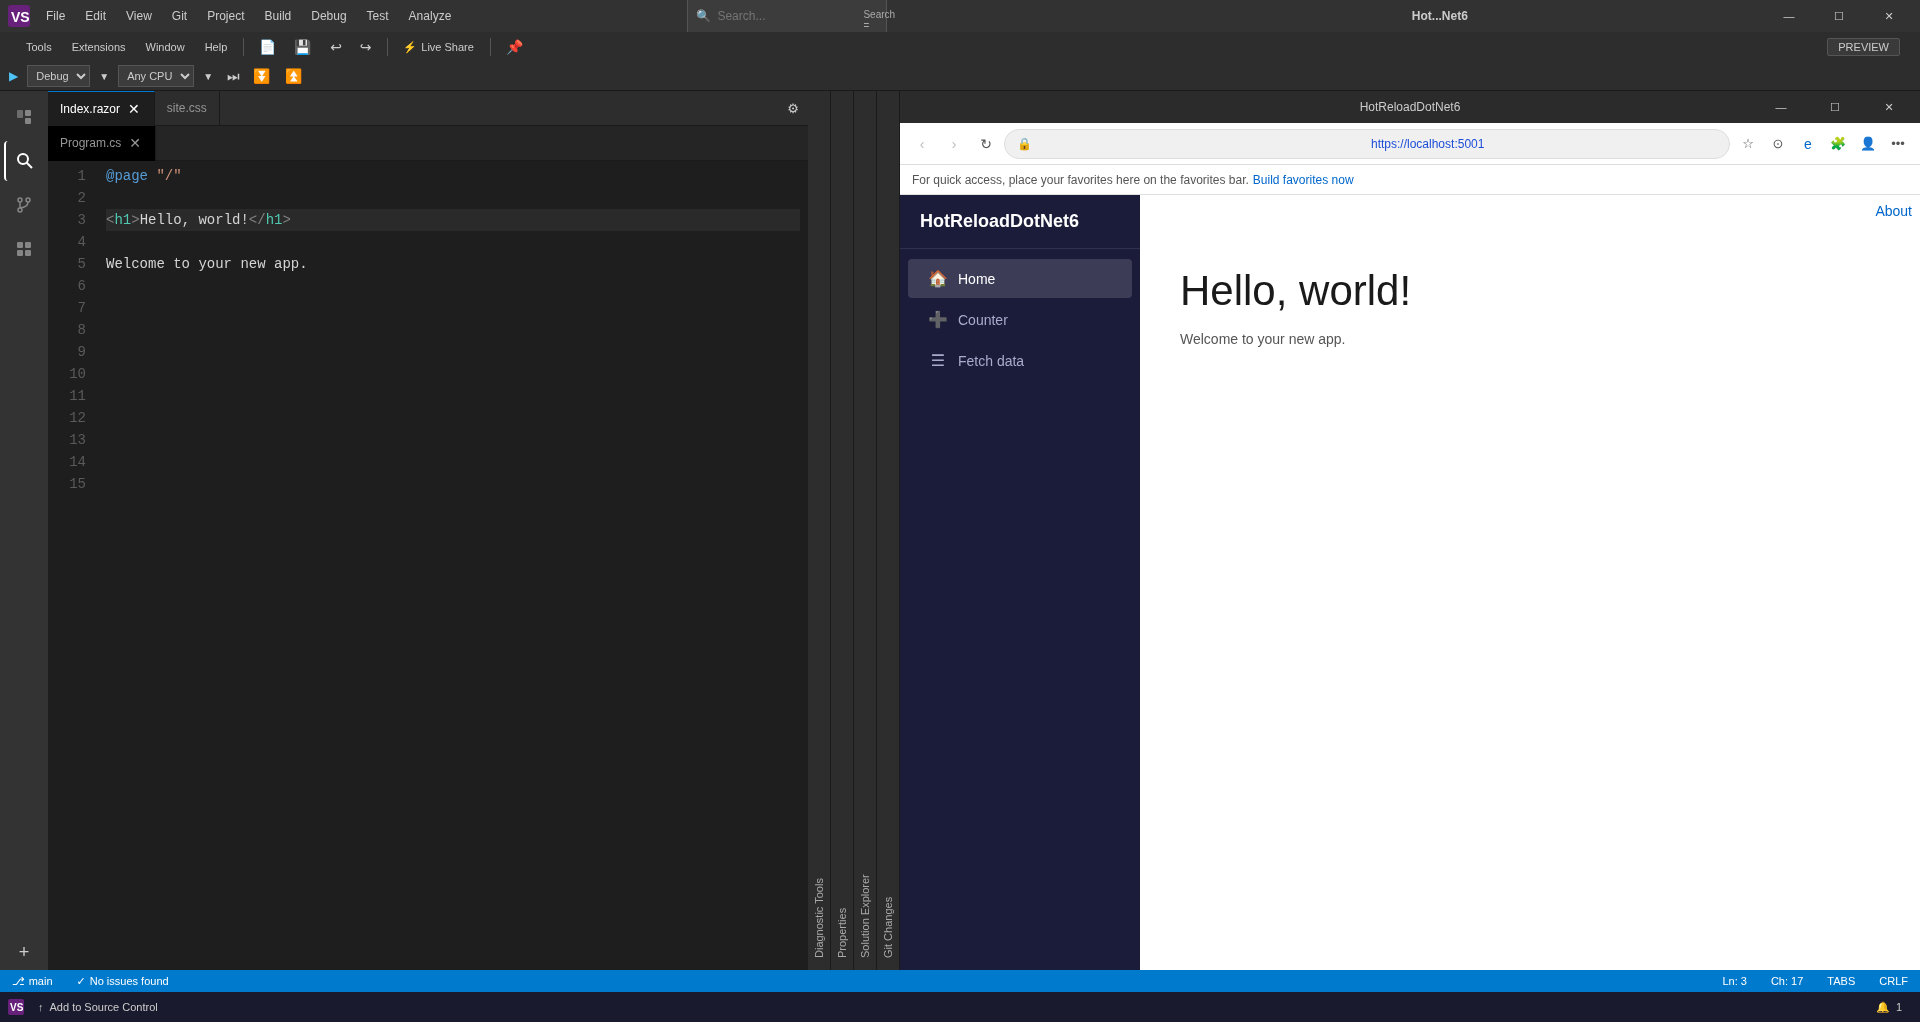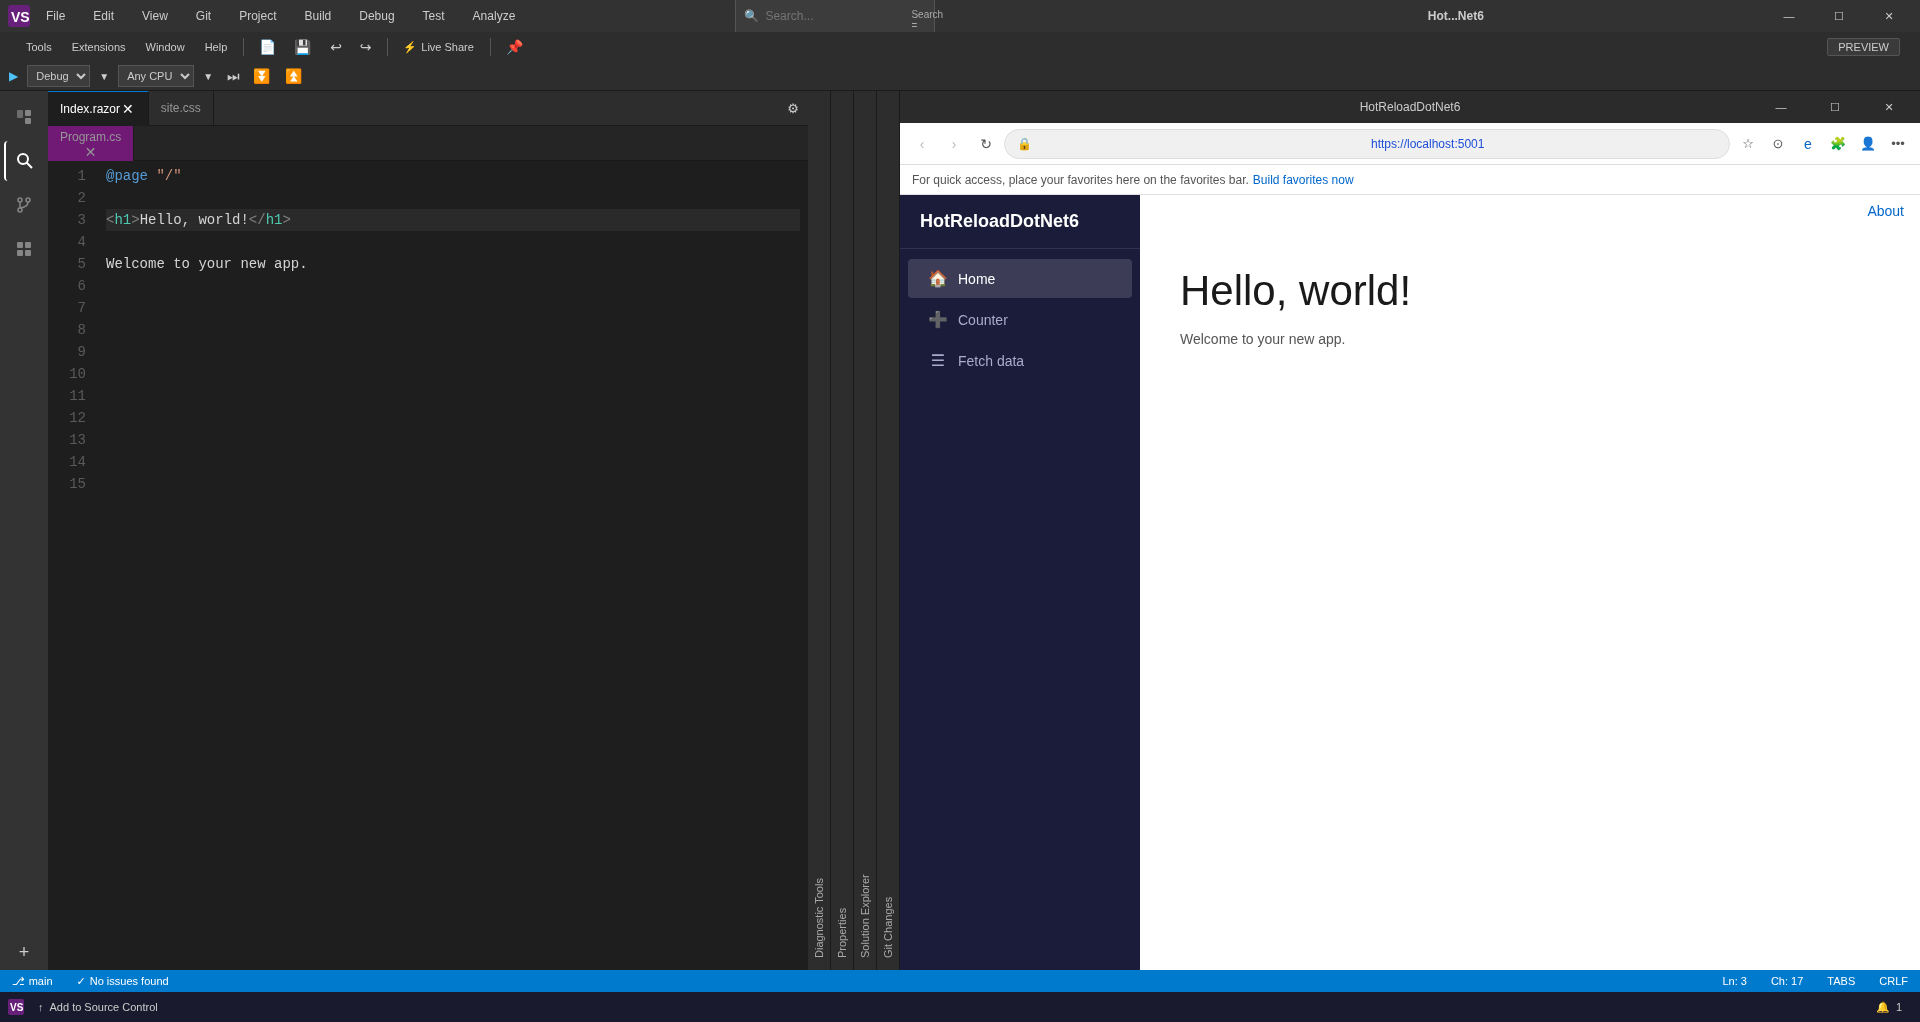--- a/index.html
+++ b/index.html
@@ -20,21 +20,21 @@
       gap: 2px;
     }
     .vs-logo {
       width: 22px; height: 22px;
       display: flex; align-items: center; justify-content: center;
       margin-right: 4px;
     }
     .menu-bar {
       display: flex;
       align-items: center;
-      gap: 8px;
+      gap: 0;
     }
     .menu-item {
       padding: 4px 10px;
       color: #cccccc;
       font-size: 12px;
       cursor: pointer;
       white-space: nowrap;
     }
     .title-bar-center {
       flex: 1;
@@ -157,26 +157,27 @@
       display: flex;
       align-items: center;
       background: #2d2d2d;
       height: 35px;
       flex-shrink: 0;
       border-bottom: 1px solid #1a1a1a;
     }
     .editor-tab {
       display: flex;
       align-items: center;
-      padding: 4px 12px;
+      padding: 12px 12px;
       height: 35px;
       font-size: 12px;
       color: #969696;
       cursor: pointer;
       border-right: 1px solid #1a1a1a;
+      gap: 6px;
       white-space: nowrap;
       position: relative;
     }
     .editor-tab.active {
       background: #1e1e1e;
       color: #ffffff;
       border-top: 1px solid #0078d4;
     }
     .editor-tab .tab-close {
       font-size: 14px;
@@ -581,21 +582,21 @@
         <div class="editor-tab">
           <span>site.css</span>
         </div>
         <div class="tab-spacer"></div>
         <div class="tab-actions">
           <div class="toolbar-icon-btn" style="font-size:13px;">⚙</div>
         </div>
       </div>
 
       <div class="tab-bar2">
-        <div class="editor-tab" style="border-top:none; background:#701a75;flex-direction:column;">
+        <div class="editor-tab" style="border-top:none; background:#000000;">
           <span>Program.cs</span>
           <span class="tab-close">✕</span>
         </div>
       </div>
 
       <div class="code-editor">
         <div class="line-numbers">
           <div>1</div>
           <div>2</div>
           <div>3</div>
@@ -688,21 +689,21 @@
               <span class="blazor-nav-icon">➕</span>
               <span>Counter</span>
             </div>
             <div class="blazor-nav-item">
               <span class="blazor-nav-icon">☰</span>
               <span>Fetch data</span>
             </div>
           </div>
         </div>
         <div style="flex:1; display:flex; flex-direction:column;">
-          <div style="display:flex; justify-content:flex-end; padding:8px 16px;">
+          <div style="display:flex; justify-content:flex-end; padding:8px 8px;">
             <a style="color:#0066cc; font-size:14px; cursor:pointer; text-decoration:none;">About</a>
           </div>
           <div class="blazor-main">
             <h1>Hello, world!</h1>
             <p>Welcome to your new app.</p>
           </div>
         </div>
       </div>
     </div>
   </div>

